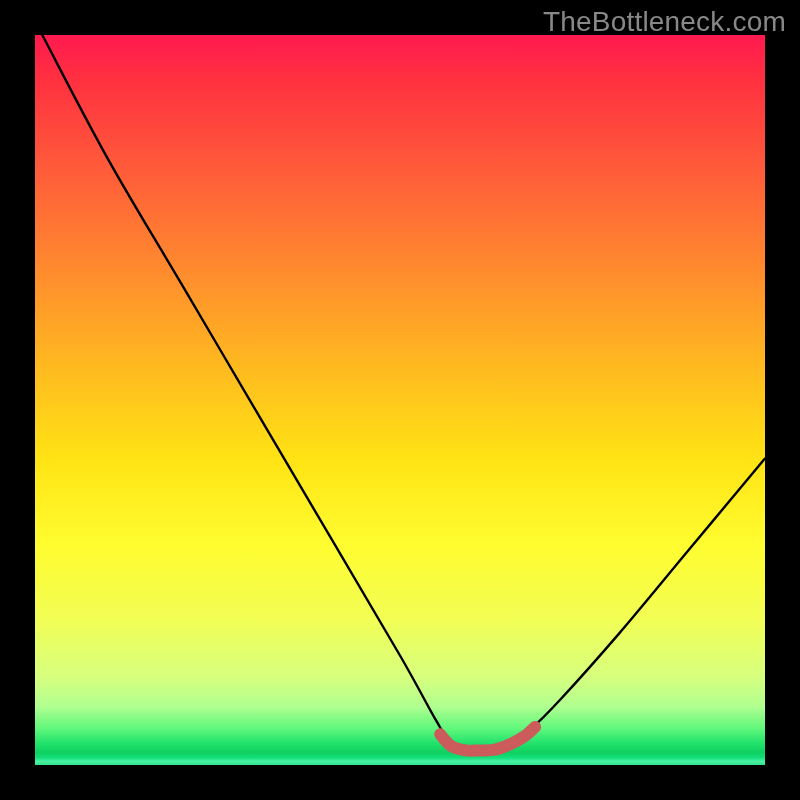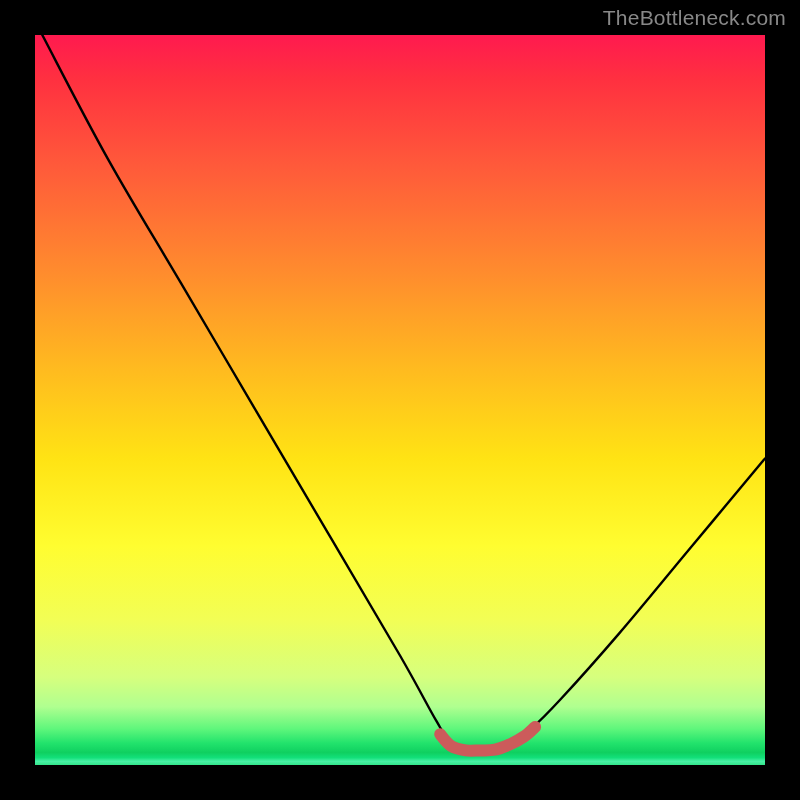--- a/index.html
+++ b/index.html
@@ -42,21 +42,21 @@
       #12e07a 99%,
       #49f0a5 99.5%,
       #32e58a 100%
     );
   }
   .watermark {
     position: absolute;
     top: 6px;
     right: 14px;
     color: #888;
-    font-size: 21px;
+    font-size: 28px;
     letter-spacing: 0.2px;
     user-select: none;
   }
   svg.curve {
     position: absolute;
     left: 0;
     top: 0;
     width: 730px;
     height: 730px;
     pointer-events: none;

